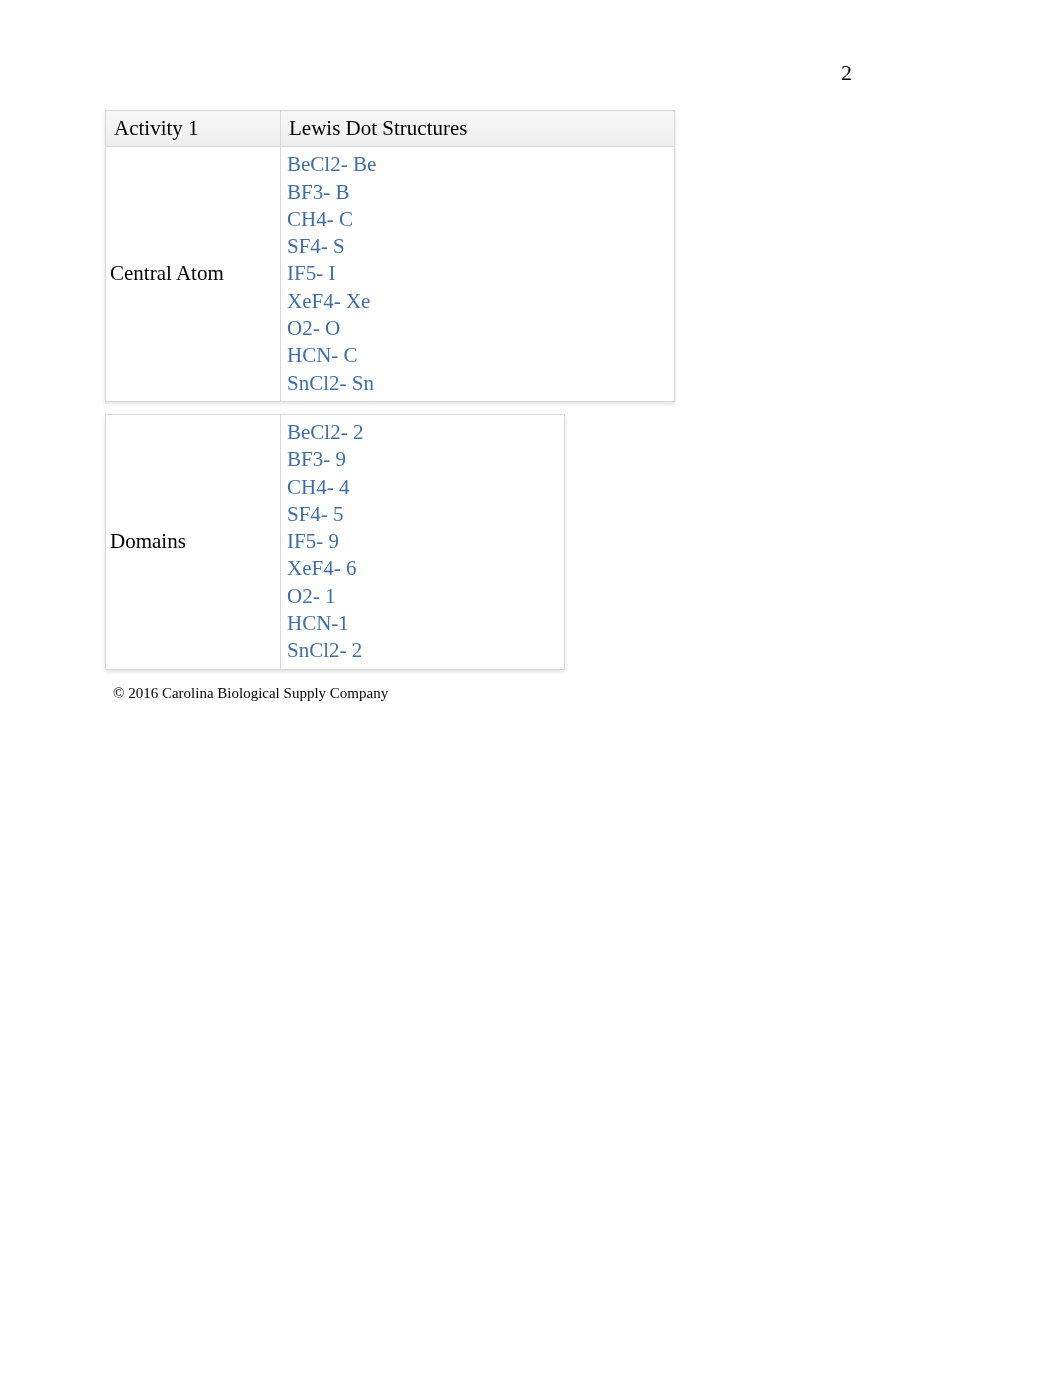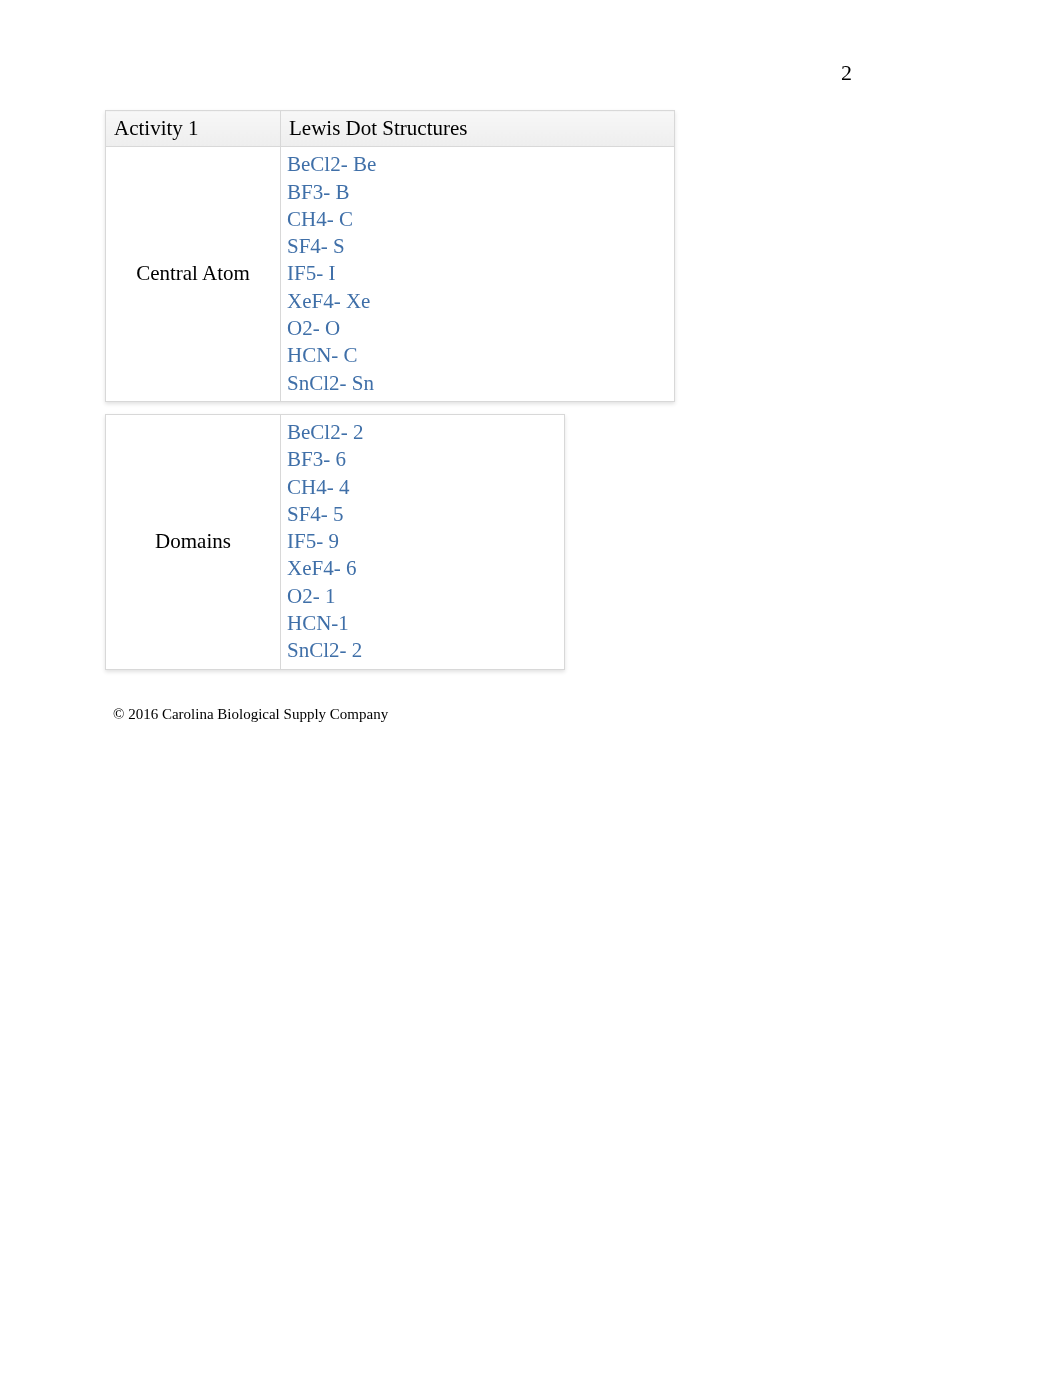--- a/index.html
+++ b/index.html
@@ -43,21 +43,20 @@
     }
     .table .header-row td {
       background: linear-gradient(#f7f7f7, #eeeeee);
       text-align: left;
       padding: 4px 8px;
       color: #000;
       font-size: 21px;
     }
     .table .col-label {
       width: 175px;
-      text-align: center;
       color: #000;
       background: #fff;
       padding: 4px;
     }
     .table .col-content {
       background: #fff;
       padding: 4px 8px 4px 4px;
     }
     .blue-text {
       color: #3f6fa8;
@@ -83,21 +82,21 @@
       right: 0;
       top: 55%;
       width: 20px;
       height: 180px;
       background: linear-gradient(180deg, #c77a3a, #d98b4a);
       filter: blur(3px);
     }
     .footer {
       font-size: 15px;
       color: #000;
-      margin-top: 36px;
+      margin-top: 15px;
       padding-left: 8px;
     }
   </style>
 </head>
 <body>
 
 <div class="page-number">2</div>
 
 <div class="content">
 
@@ -126,21 +125,21 @@
   </tbody>
     </table>
 
   <table class="table narrow">
     <tbody>
     <tr>
       <td class="col-label">Domains</td>
       <td class="col-content">
         <div class="blue-text">
           <div>BeCl2- 2</div>
-          <div>BF3- 6</div>
+          <div>BF3- 9</div>
           <div>CH4- 4</div>
           <div>SF4- 5</div>
           <div>IF5- 9</div>
           <div>XeF4- 6</div>
           <div>O2- 1</div>
           <div>HCN-1</div>
           <div>SnCl2- 2</div>
         </div>
       </td>
     </tr>

